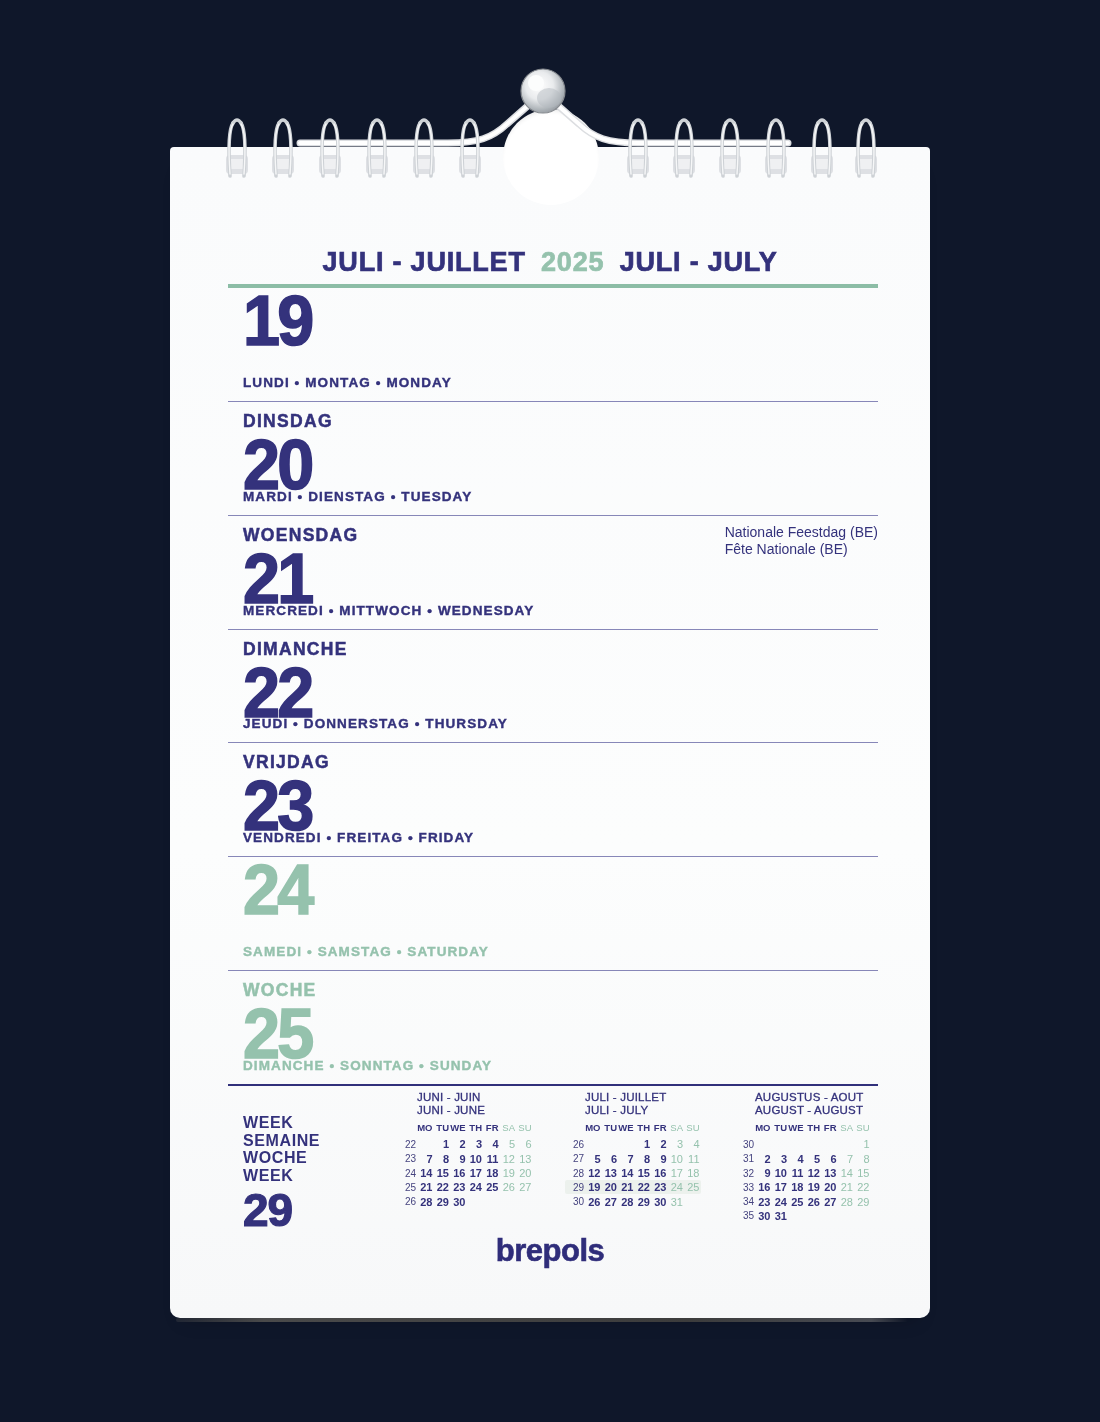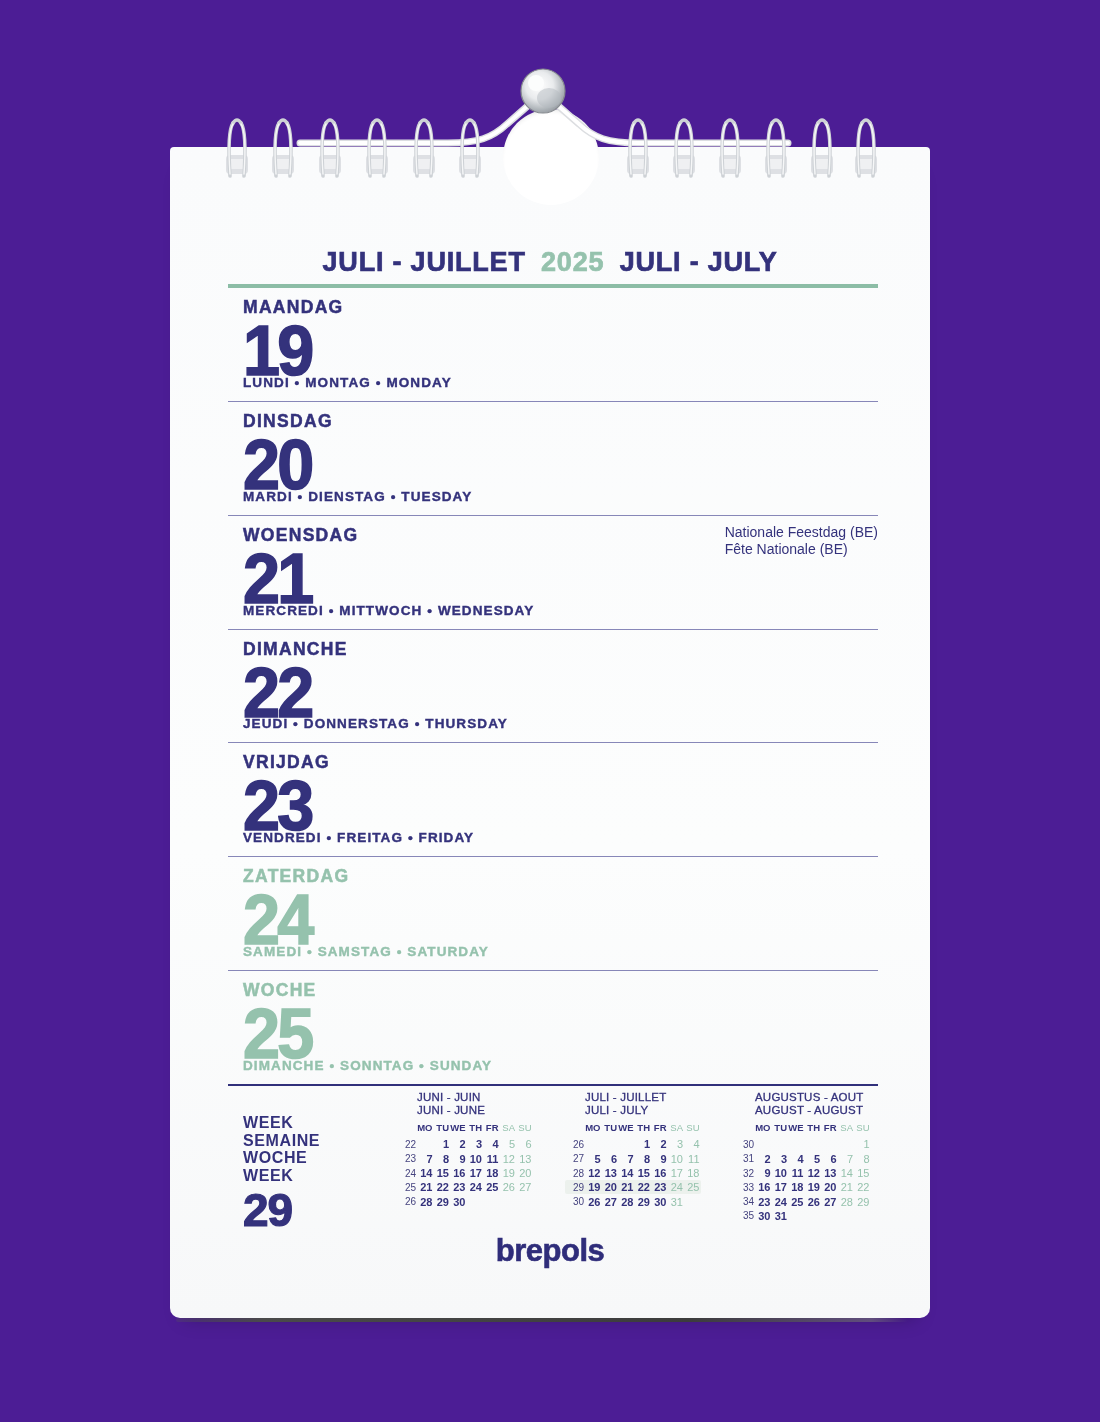--- a/index.html
+++ b/index.html
@@ -1,16 +1,16 @@
 <!DOCTYPE html>
 <html style="--navy: #34327c; --teal: #95c2ad; --teal-rule: #8cbda6; --divider: #8787b8; --navy-rule: #31307b; --week-num: #45437f; --highlight-row: #ecf1ed;"><head>
 <meta charset="utf-8">
 <style>
   html,body{margin:0;padding:0;background:#ffffff;}
-  .stage{position:relative;width:1100px;height:1422px;background:#4c1d95;overflow:hidden;
+  .stage{position:relative;width:1100px;height:1422px;background:#0f172a;overflow:hidden;
          font-family:"Liberation Sans","DejaVu Sans",sans-serif;}
 
   
   .page{position:absolute;left:170px;top:147px;width:760px;height:1171px;
         background:linear-gradient(180deg,#fafbfc 0%,#fcfdfd 60%,#f7f8f9 100%);
         border-radius:4px 4px 10px 10px;
         box-shadow:0 14px 18px -14px rgba(0,0,0,.28);}
   .page-edge{position:absolute;left:6px;right:22px;bottom:-4px;height:4px;border-radius:3px;
         background:linear-gradient(90deg,rgba(90,90,90,.25),#4a4a4a 12%,#3c3c3c 70%,rgba(120,120,120,.55) 95%,rgba(160,160,160,0));}
   .notch{position:absolute;left:333px;top:-38px;width:96px;height:96px;border-radius:50%;
@@ -78,21 +78,20 @@
 
     <div class="cal-title">
       <span>JULI - JUILLET</span>
       <span class="year">2025</span>
       <span>JULI - JULY</span>
     </div>
     <div class="teal-rule"></div>
 
     <div class="days">
       <section class="day navy">
-        <div class="day-name">MAANDAG</div>
         <div class="day-number">19</div>
         <div class="day-sub">LUNDI • MONTAG • MONDAY</div>
       </section>
       <section class="day navy">
         <div class="day-name">DINSDAG</div>
         <div class="day-number">20</div>
         <div class="day-sub">MARDI • DIENSTAG • TUESDAY</div>
       </section>
       <section class="day navy">
         <div class="day-name">WOENSDAG</div>
@@ -107,21 +106,20 @@
         <div class="day-name">DIMANCHE</div>
         <div class="day-number">22</div>
         <div class="day-sub">JEUDI • DONNERSTAG • THURSDAY</div>
       </section>
       <section class="day navy">
         <div class="day-name">VRIJDAG</div>
         <div class="day-number">23</div>
         <div class="day-sub">VENDREDI • FREITAG • FRIDAY</div>
       </section>
       <section class="day teal">
-        <div class="day-name">ZATERDAG</div>
         <div class="day-number">24</div>
         <div class="day-sub">SAMEDI • SAMSTAG • SATURDAY</div>
       </section>
       <section class="day teal">
         <div class="day-name">WOCHE</div>
         <div class="day-number">25</div>
         <div class="day-sub">DIMANCHE • SONNTAG • SUNDAY</div>
       </section>
     </div>
 

